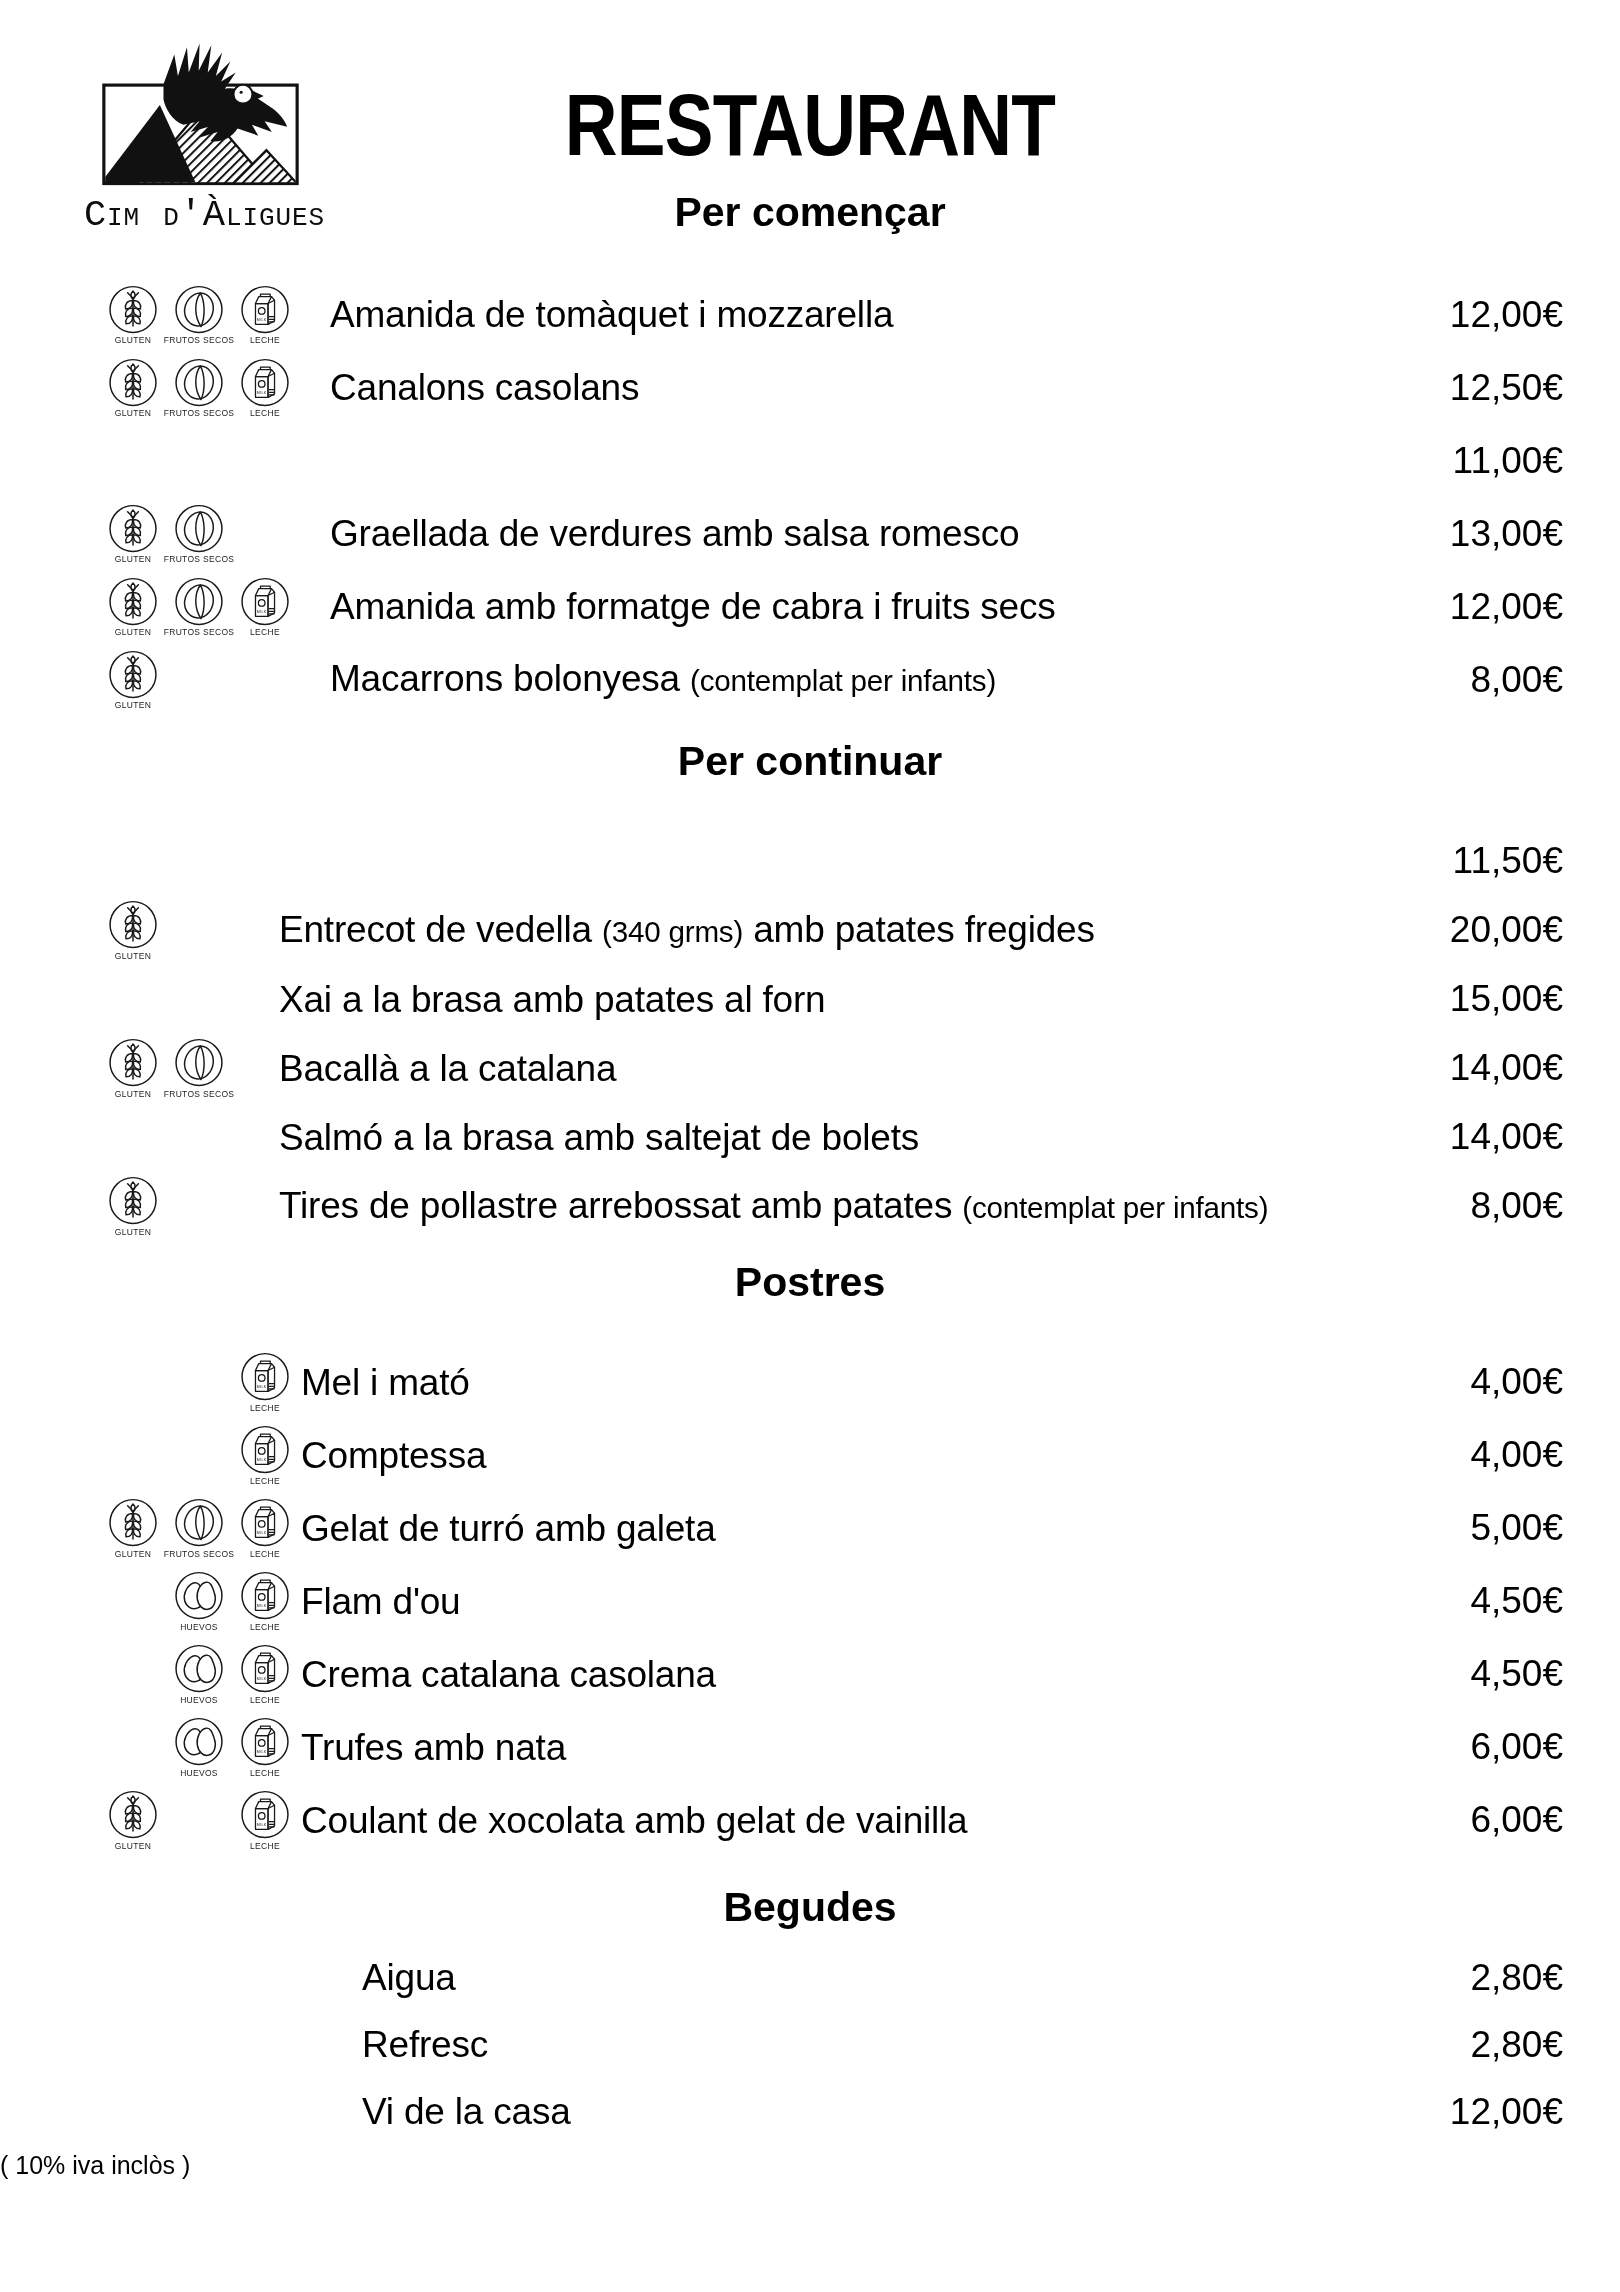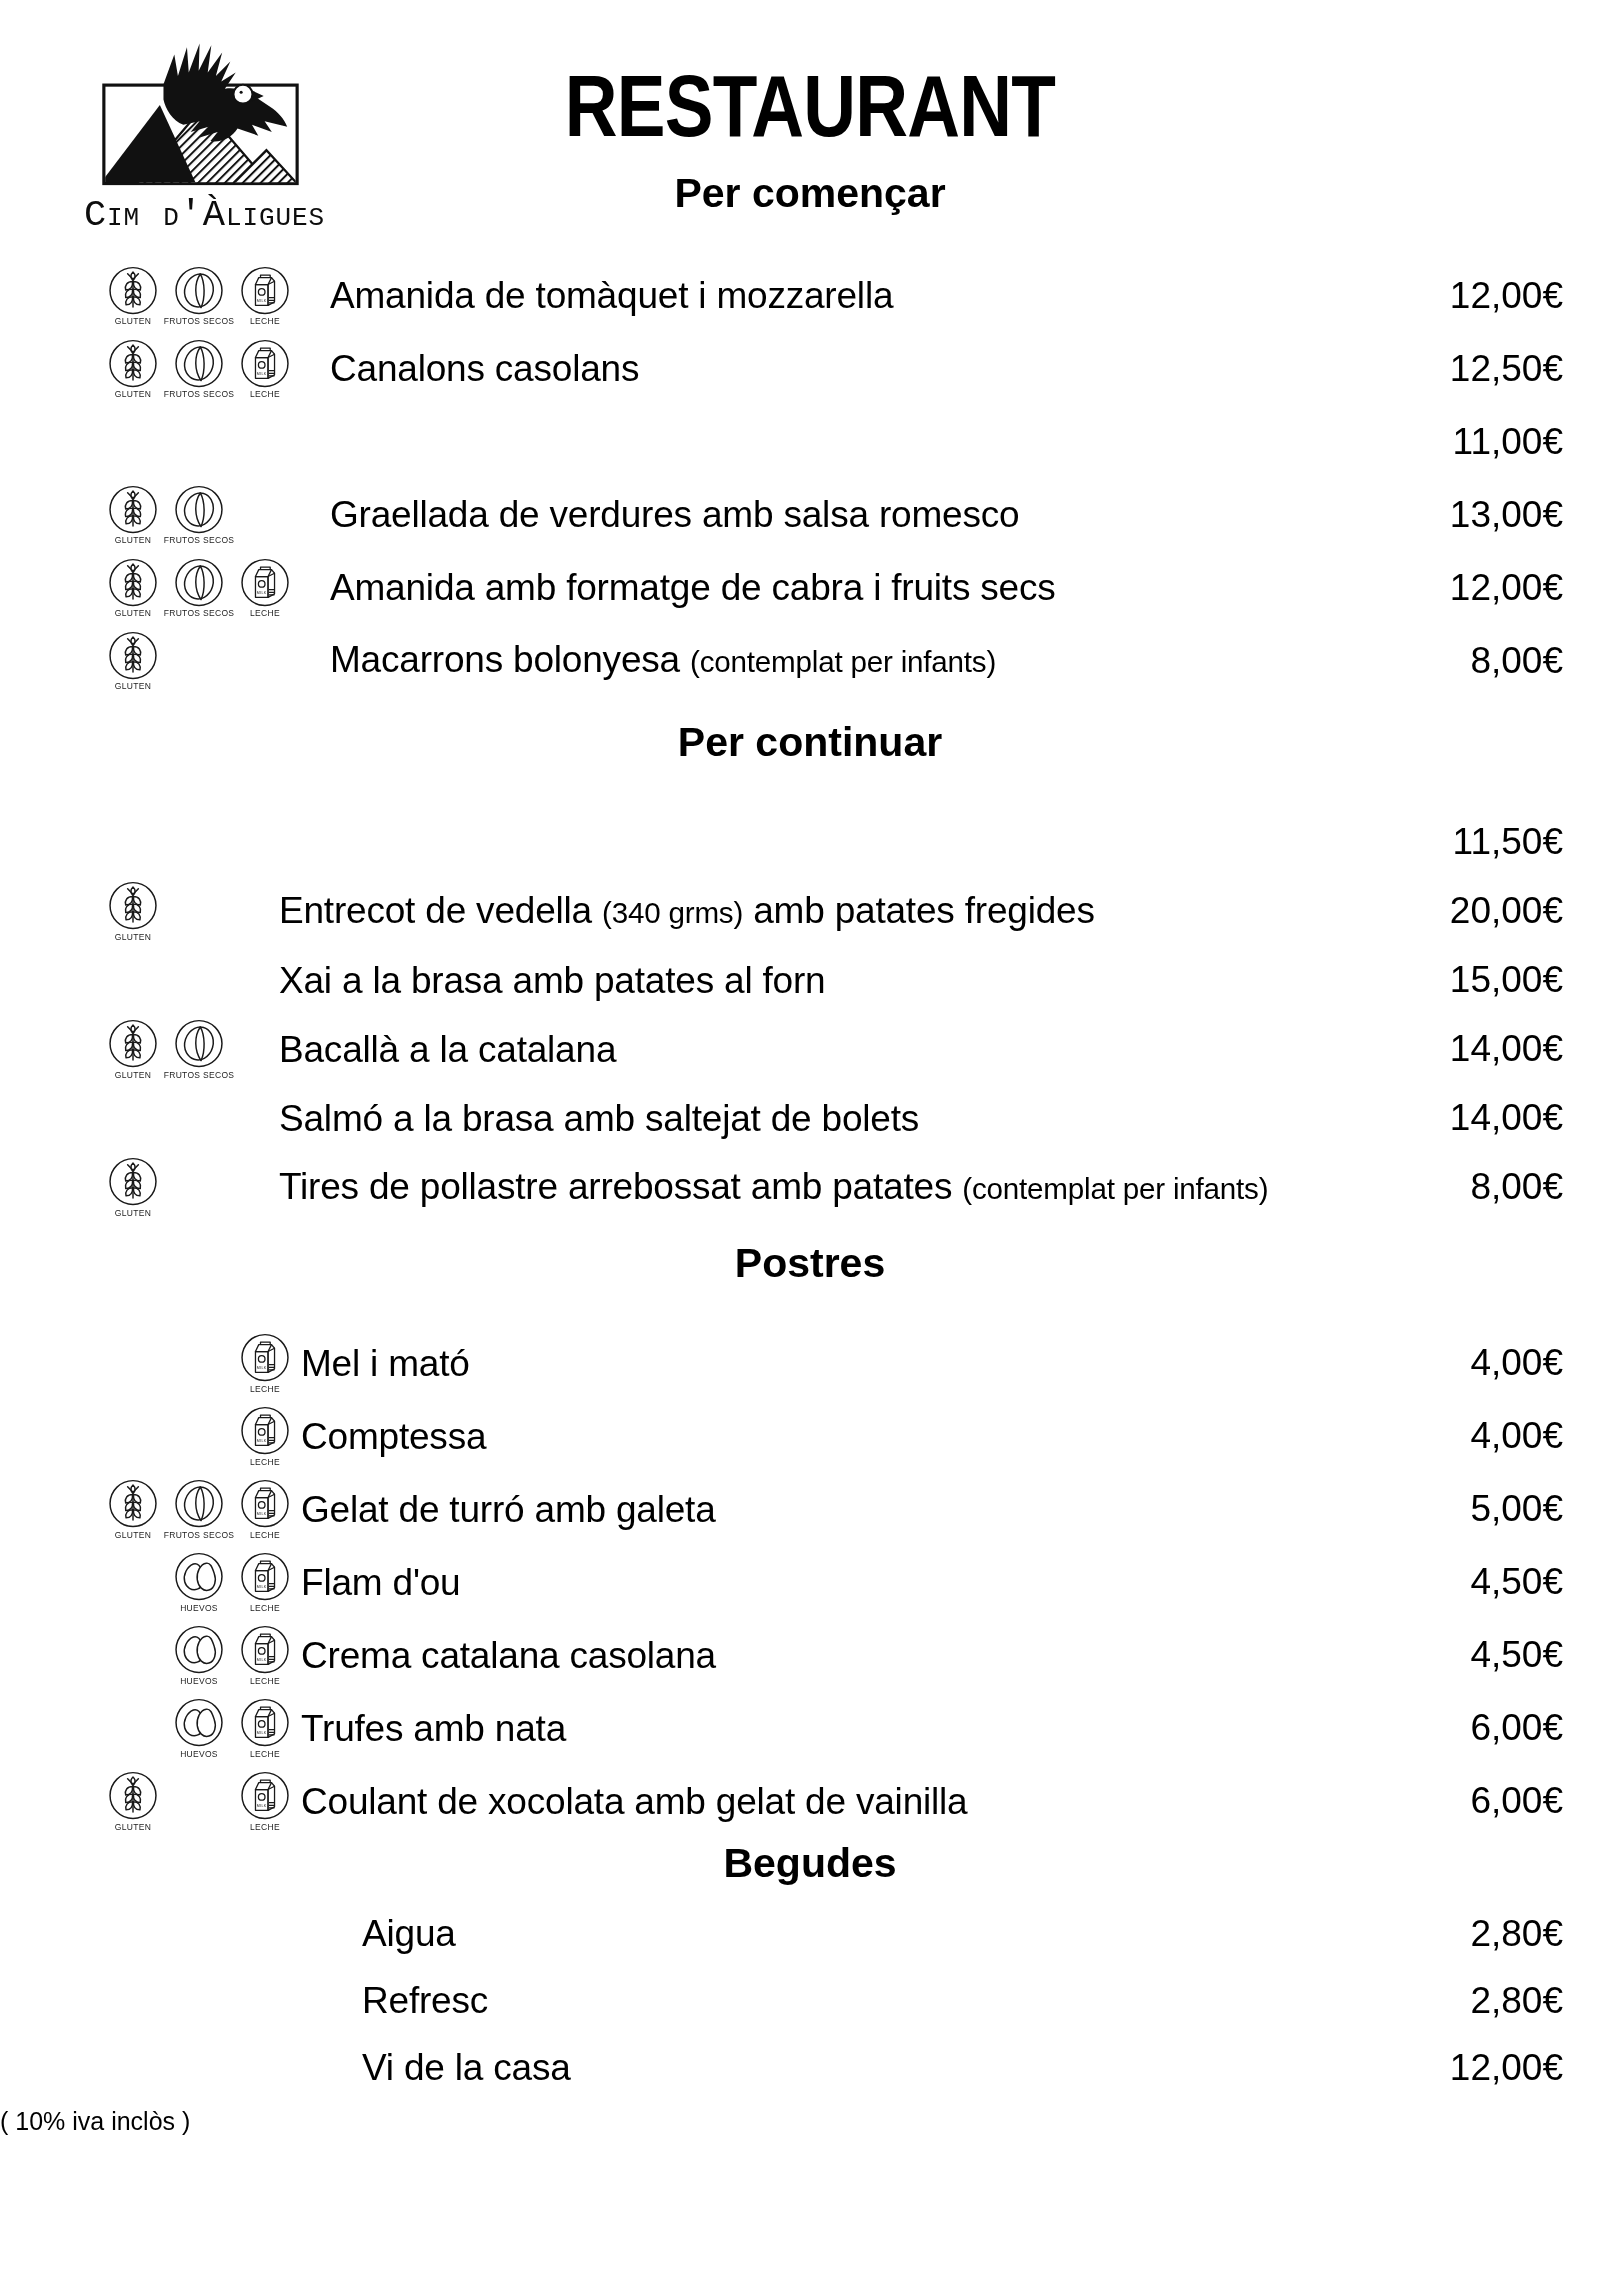--- a/index.html
+++ b/index.html
@@ -9,21 +9,21 @@
   }
   
   .logo{position:absolute;left:84px;top:36px;width:233px;text-align:center}
   .logo svg{display:block;width:233px;height:156px}
   .logo-text{
     font-family:Liberation Mono, monospace;font-variant:small-caps;
     font-size:37px;line-height:39px;margin-top:3.6px;letter-spacing:0.9px;color:#0d0d0d;
     white-space:nowrap;
   }
   
-  .title-wrap{margin:0;padding-top:62px;height:88px;text-align:center;line-height:88px}
+  .title-wrap{margin:0;padding-top:81px;height:88px;text-align:center;line-height:88px}
   h1.page-title{
     display:inline-block;margin:0;font-size:87px;line-height:88px;font-weight:700;
     transform:scaleX(0.84);letter-spacing:-0.9px;white-space:nowrap;
   }
   
   h2.section-title{margin:0;text-align:center;font-size:41px;line-height:50px;font-weight:700}
   .menu-row{position:relative;display:flex;align-items:center}
   .allergens{
     position:absolute;left:100px;top:50%;transform:translateY(-50%);
     display:grid;grid-template-columns:repeat(3,66px);align-items:end;
@@ -46,21 +46,21 @@
   .sec-per-continuar .section-title{margin-top:19.7px}
   .sec-per-continuar .rows{margin-top:41px}
   .sec-per-continuar .menu-row{height:69px}
   .sec-per-continuar .item-name{margin-left:279px}
 
   .sec-postres       .section-title{margin-top:16px}
   .sec-postres       .rows{margin-top:39px}
   .sec-postres       .menu-row{height:73px}
   .sec-postres       .item-name{margin-left:301px}
 
-  .sec-begudes       .section-title{}
+  .sec-begudes       .section-title{margin-top:25px}
   .sec-begudes       .rows{margin-top:12.5px}
   .sec-begudes       .menu-row{height:67px}
   .sec-begudes       .item-name{margin-left:362px}
 
   .tax-note{margin-top:1.8px;font-size:25px;line-height:36px}
   .defs-hidden{position:absolute;width:0;height:0;overflow:hidden}
 </style>
 </head>
 <body>
 

